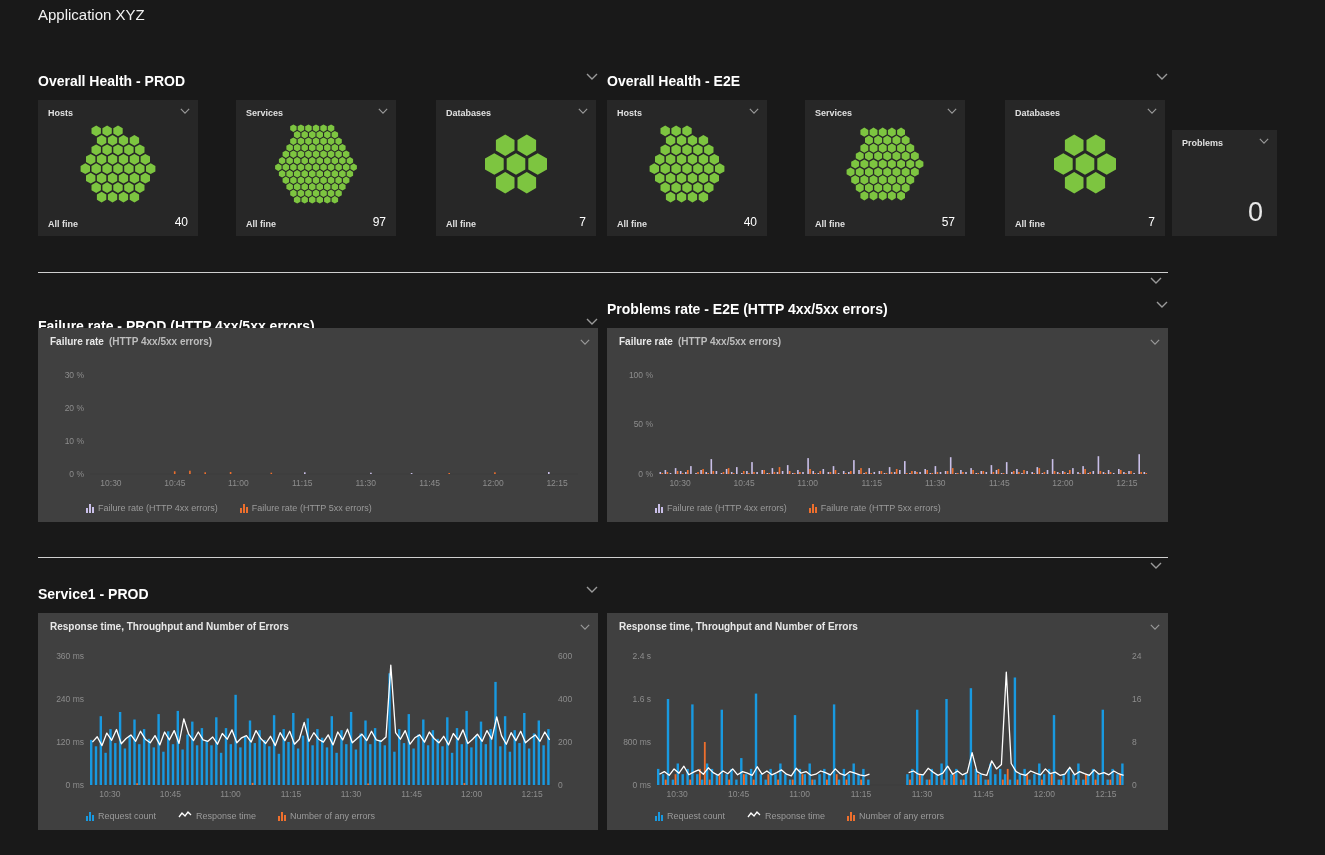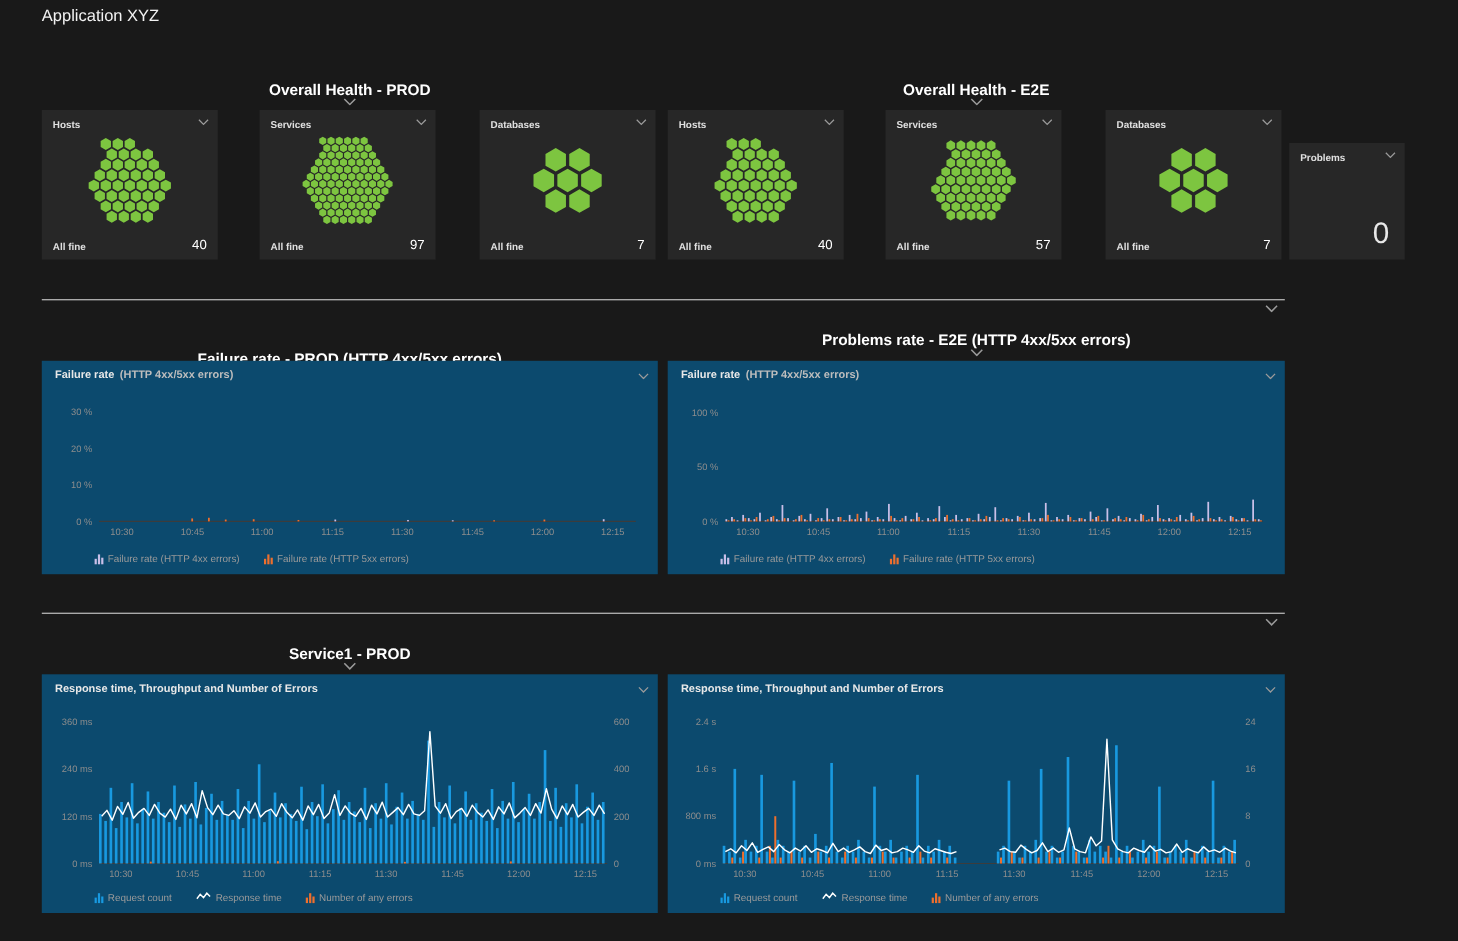--- a/index.html
+++ b/index.html
@@ -1,34 +1,34 @@
 <!DOCTYPE html>
 <html><head>
 <meta charset="utf-8">
 <style>
   html,body{margin:0;padding:0;background:#191919;}
   #root{position:relative;width:1325px;height:855px;background:#191919;overflow:hidden;
         font-family:"Liberation Sans",sans-serif;color:#e6e6e6;}
   .page-title{position:absolute;left:38px;top:6px;font-size:15px;color:#f2f2f2;}
-  .sec-head{position:absolute;display:flex;justify-content:space-between;align-items:center;height:18px;flex-direction:column;}
+  .sec-head{position:absolute;display:flex;justify-content:space-between;height:18px;}
   .sec-title{font-size:14px;font-weight:bold;color:#ffffff;}
   .chev{width:12px;height:7px;stroke:#9a9a9a;fill:none;stroke-width:1.4;cursor:pointer;flex:0 0 auto;}
   .chev.sm{width:10px;height:6px;}
   .tile{position:absolute;width:160px;height:136px;background:#272727;}
   .tile-head{display:flex;justify-content:space-between;align-items:flex-start;padding:8px 8px 0 10px;}
   .tile-title{font-size:9px;font-weight:bold;color:#e0e0e0;}
   .hive{position:absolute;left:50%;top:22px;transform:translateX(-50%);}
   .tile-foot{position:absolute;left:10px;right:10px;bottom:7px;display:flex;justify-content:space-between;align-items:flex-end;}
   .tile-status{font-size:9px;font-weight:bold;color:#e0e0e0;}
   .tile-count{font-size:12px;color:#ffffff;}
   .problems{width:105px;height:106px;}
   .problems-count{position:absolute;right:14px;bottom:8px;font-size:27px;color:#e8e8e8;font-weight:300;}
   .divider{position:absolute;height:1px;background:#cfcfcf;}
   .divider-chev{position:absolute;}
-  .chart-tile{position:absolute;background:#0c4a6e;}
+  .chart-tile{position:absolute;background:#404040;}
   .ct-head{display:flex;align-items:center;gap:5px;padding:8px 8px 0 12px;}
   .ct-title{font-size:10px;font-weight:bold;color:#e8e8e8;}
   .ct-sub{font-size:10px;font-weight:bold;color:#bdbdbd;}
   .ct-head .chev{margin-left:auto;}
   .plot{position:absolute;left:6px;top:28px;}
   .plot text{font-family:"Liberation Sans",sans-serif;}
   .legend{position:absolute;left:48px;bottom:9px;display:flex;gap:22px;font-size:9px;color:#9a9a9a;align-items:center;text-align:center;}
   .leg-item{display:flex;align-items:flex-end;gap:4px;cursor:pointer;}
   .lb{display:inline-flex;align-items:flex-end;gap:1px;height:9px;}
   .lb b{width:2px;display:block;background:currentColor;}

